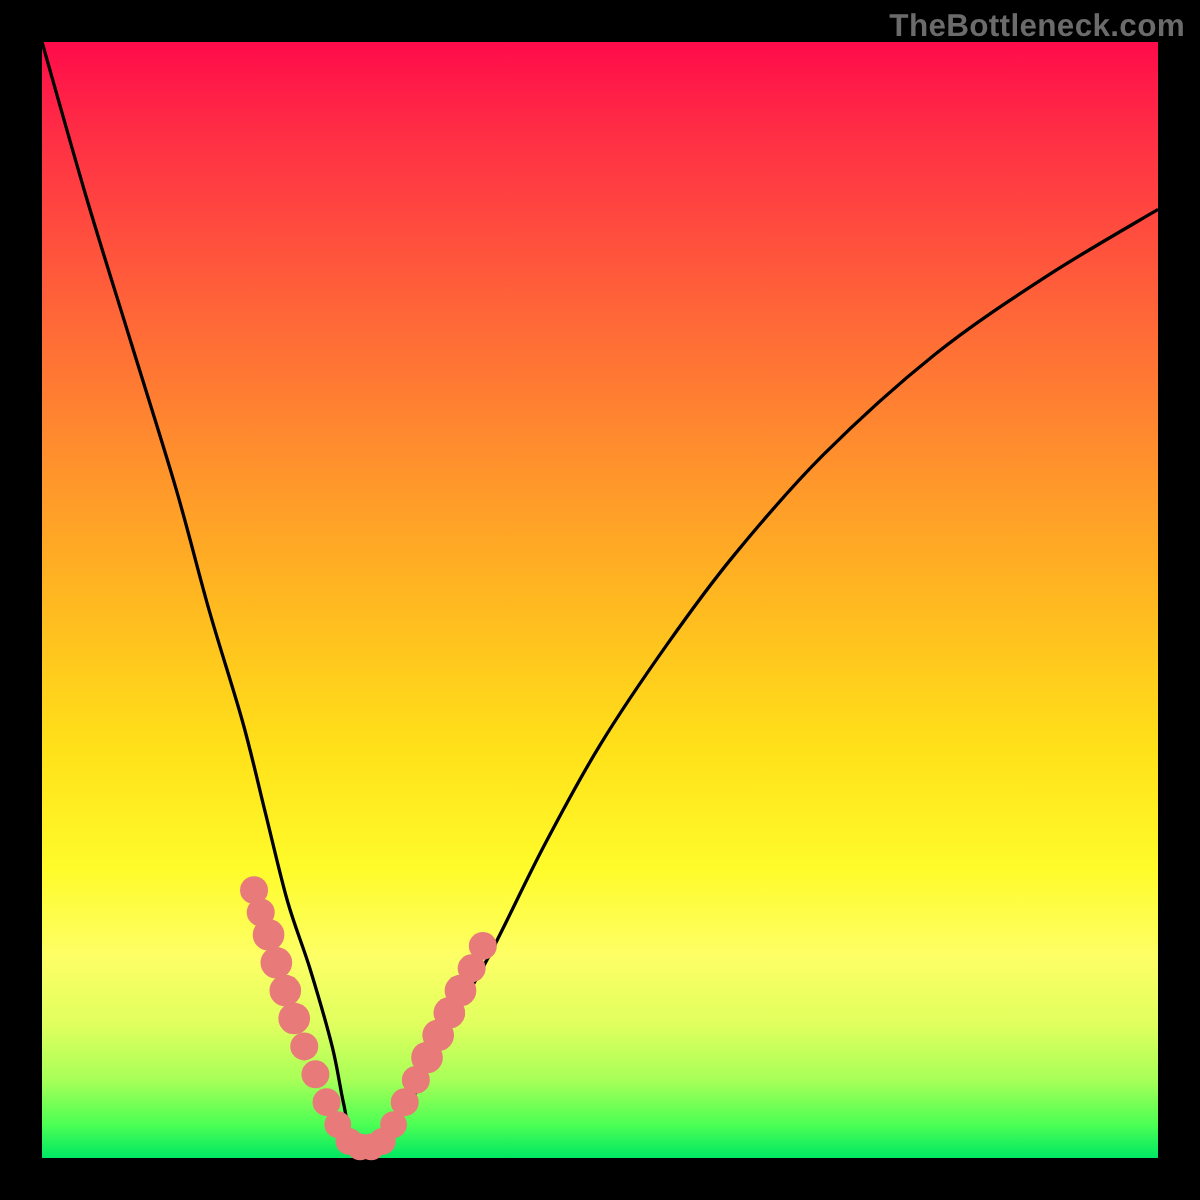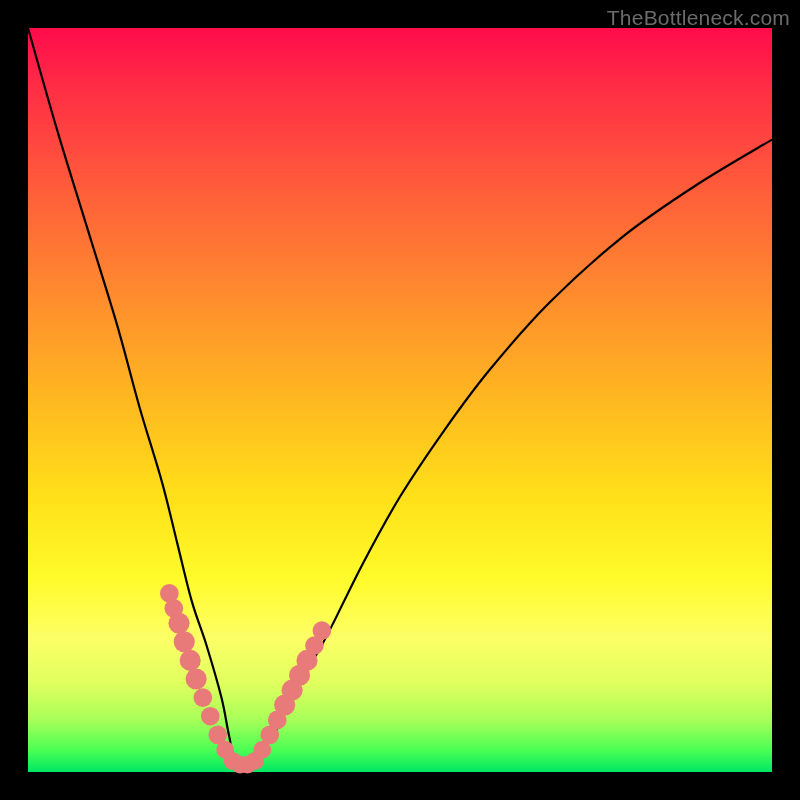--- a/index.html
+++ b/index.html
@@ -39,21 +39,21 @@
       #a8ff58 93%,
       #4cff54 97%,
       #00e763 100%
     );
   }
   .watermark {
     position: absolute;
     top: 6px;
     right: 10px;
     color: #6b6b6b;
-    font-weight: 400;
+    font-weight: 700;
     font-size: 21px;
     letter-spacing: 0.2px;
     user-select: none;
   }
   svg.curves {
     position: absolute;
     left: 0;
     top: 0;
     width: 744px;
     height: 744px;

